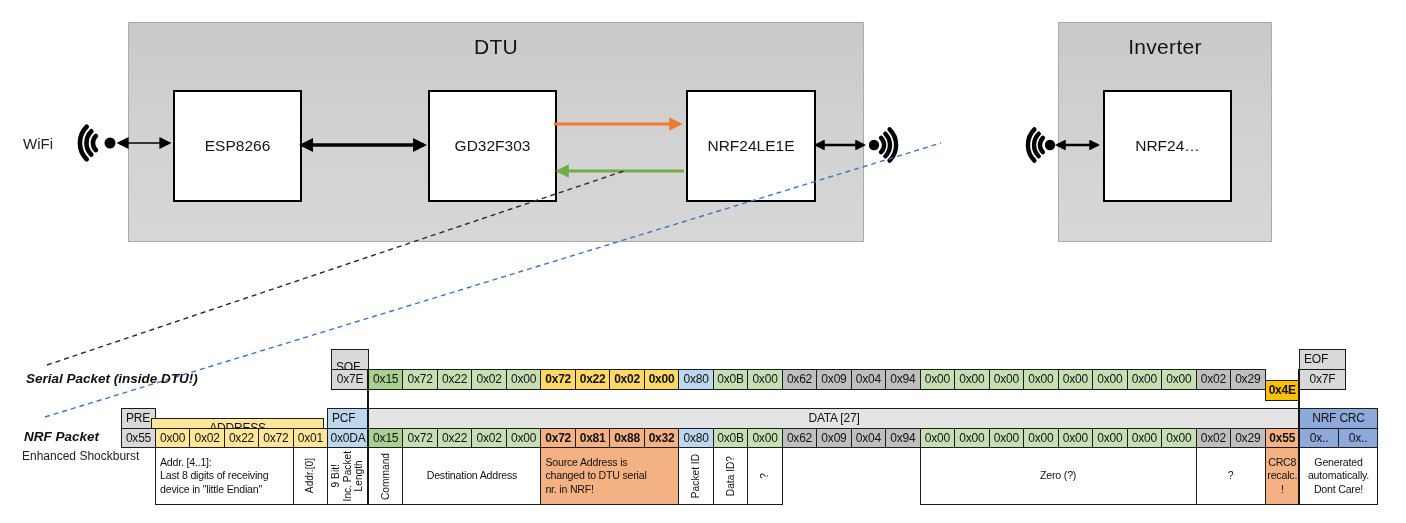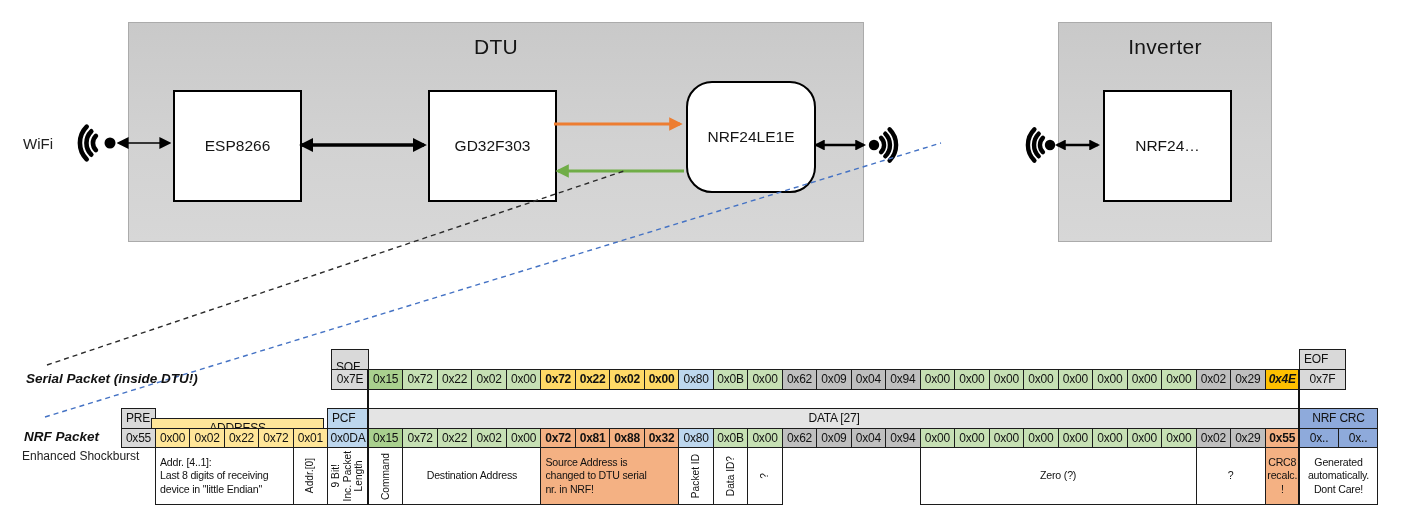--- a/index.html
+++ b/index.html
@@ -64,21 +64,21 @@
 <div class="zone" style="left:1058px;top:22px;width:212px;height:218px;">
   <div class="zone-title">Inverter</div>
 </div>
 
 <div class="comp" style="left:173px;top:90px;width:125px;height:108px;">
   <span>ESP8266</span>
 </div>
 <div class="comp" style="left:428px;top:90px;width:125px;height:108px;">
   <span>GD32F303</span>
 </div>
-<div class="comp" style="left:686px;top:81px;width:126px;height:108px;border-radius:26px;">
+<div class="comp" style="left:686px;top:90px;width:126px;height:108px;">
   <span>NRF24LE1E</span>
 </div>
 <div class="comp" style="left:1103px;top:90px;width:125px;height:108px;">
   <span>NRF24…</span>
 </div>
 
 <div class="wifi-label" style="left:23px;top:135px;">WiFi</div>
 
 <svg width="1406" height="523">
   <defs>
@@ -154,21 +154,21 @@
     <div class="cl green" style="left: 919.704px; top: 369px; width: 35.4815px; height: 21px;">0x00</div>
     <div class="cl green" style="left: 954.185px; top: 369px; width: 35.4815px; height: 21px;">0x00</div>
     <div class="cl green" style="left: 988.667px; top: 369px; width: 35.4815px; height: 21px;">0x00</div>
     <div class="cl green" style="left: 1023.15px; top: 369px; width: 35.4815px; height: 21px;">0x00</div>
     <div class="cl green" style="left: 1057.63px; top: 369px; width: 35.4815px; height: 21px;">0x00</div>
     <div class="cl green" style="left: 1092.11px; top: 369px; width: 35.4815px; height: 21px;">0x00</div>
     <div class="cl green" style="left: 1126.59px; top: 369px; width: 35.4815px; height: 21px;">0x00</div>
     <div class="cl green" style="left: 1161.07px; top: 369px; width: 35.4815px; height: 21px;">0x00</div>
     <div class="cl gray" style="left: 1195.56px; top: 369px; width: 35.4815px; height: 21px;">0x02</div>
     <div class="cl gray" style="left: 1230.04px; top: 369px; width: 35.4815px; height: 21px;">0x29</div>
-    <div class="cl orange" style="left: 1264.52px; top: 369px; width: 35.4815px; height: 21px; font-style: italic;">0x4E</div>
+    <div class="cl orange" style="left: 1264.52px; top: 380px; width: 35.4815px; height: 21px;">0x4E</div>
     <div class="cl hdr left" style="left: 1299px; top: 349px; width: 47px; height: 21px;">EOF</div>
     <div class="cl hdr" style="left: 1299px; top: 369px; width: 47px; height: 21px;">0x7F</div>
     <div class="cl hdr left" style="left: 121px; top: 408px; width: 35px; height: 21px;">PRE</div>
     <div class="cl yellow" style="left: 151px; top: 408px; width: 173px; height: 21px; margin-top: 10px;">ADDRESS</div>
     <div class="cl blue left" style="left: 327px; top: 408px; width: 42px; height: 21px;">PCF</div>
     <div class="cl hdr2" style="left: 368px; top: 408px; width: 932px; height: 21px;">DATA [27]</div>
     <div class="cl blue2" style="left: 1299px; top: 408px; width: 79px; height: 21px;">NRF CRC</div>
     <div class="cl hdr" style="left: 121px; top: 428px; width: 35px; height: 20px;">0x55</div>
     <div class="cl yellow" style="left: 155px; top: 428px; width: 35.4px; height: 20px;">0x00</div>
     <div class="cl yellow" style="left: 189.4px; top: 428px; width: 35.4px; height: 20px;">0x02</div>

